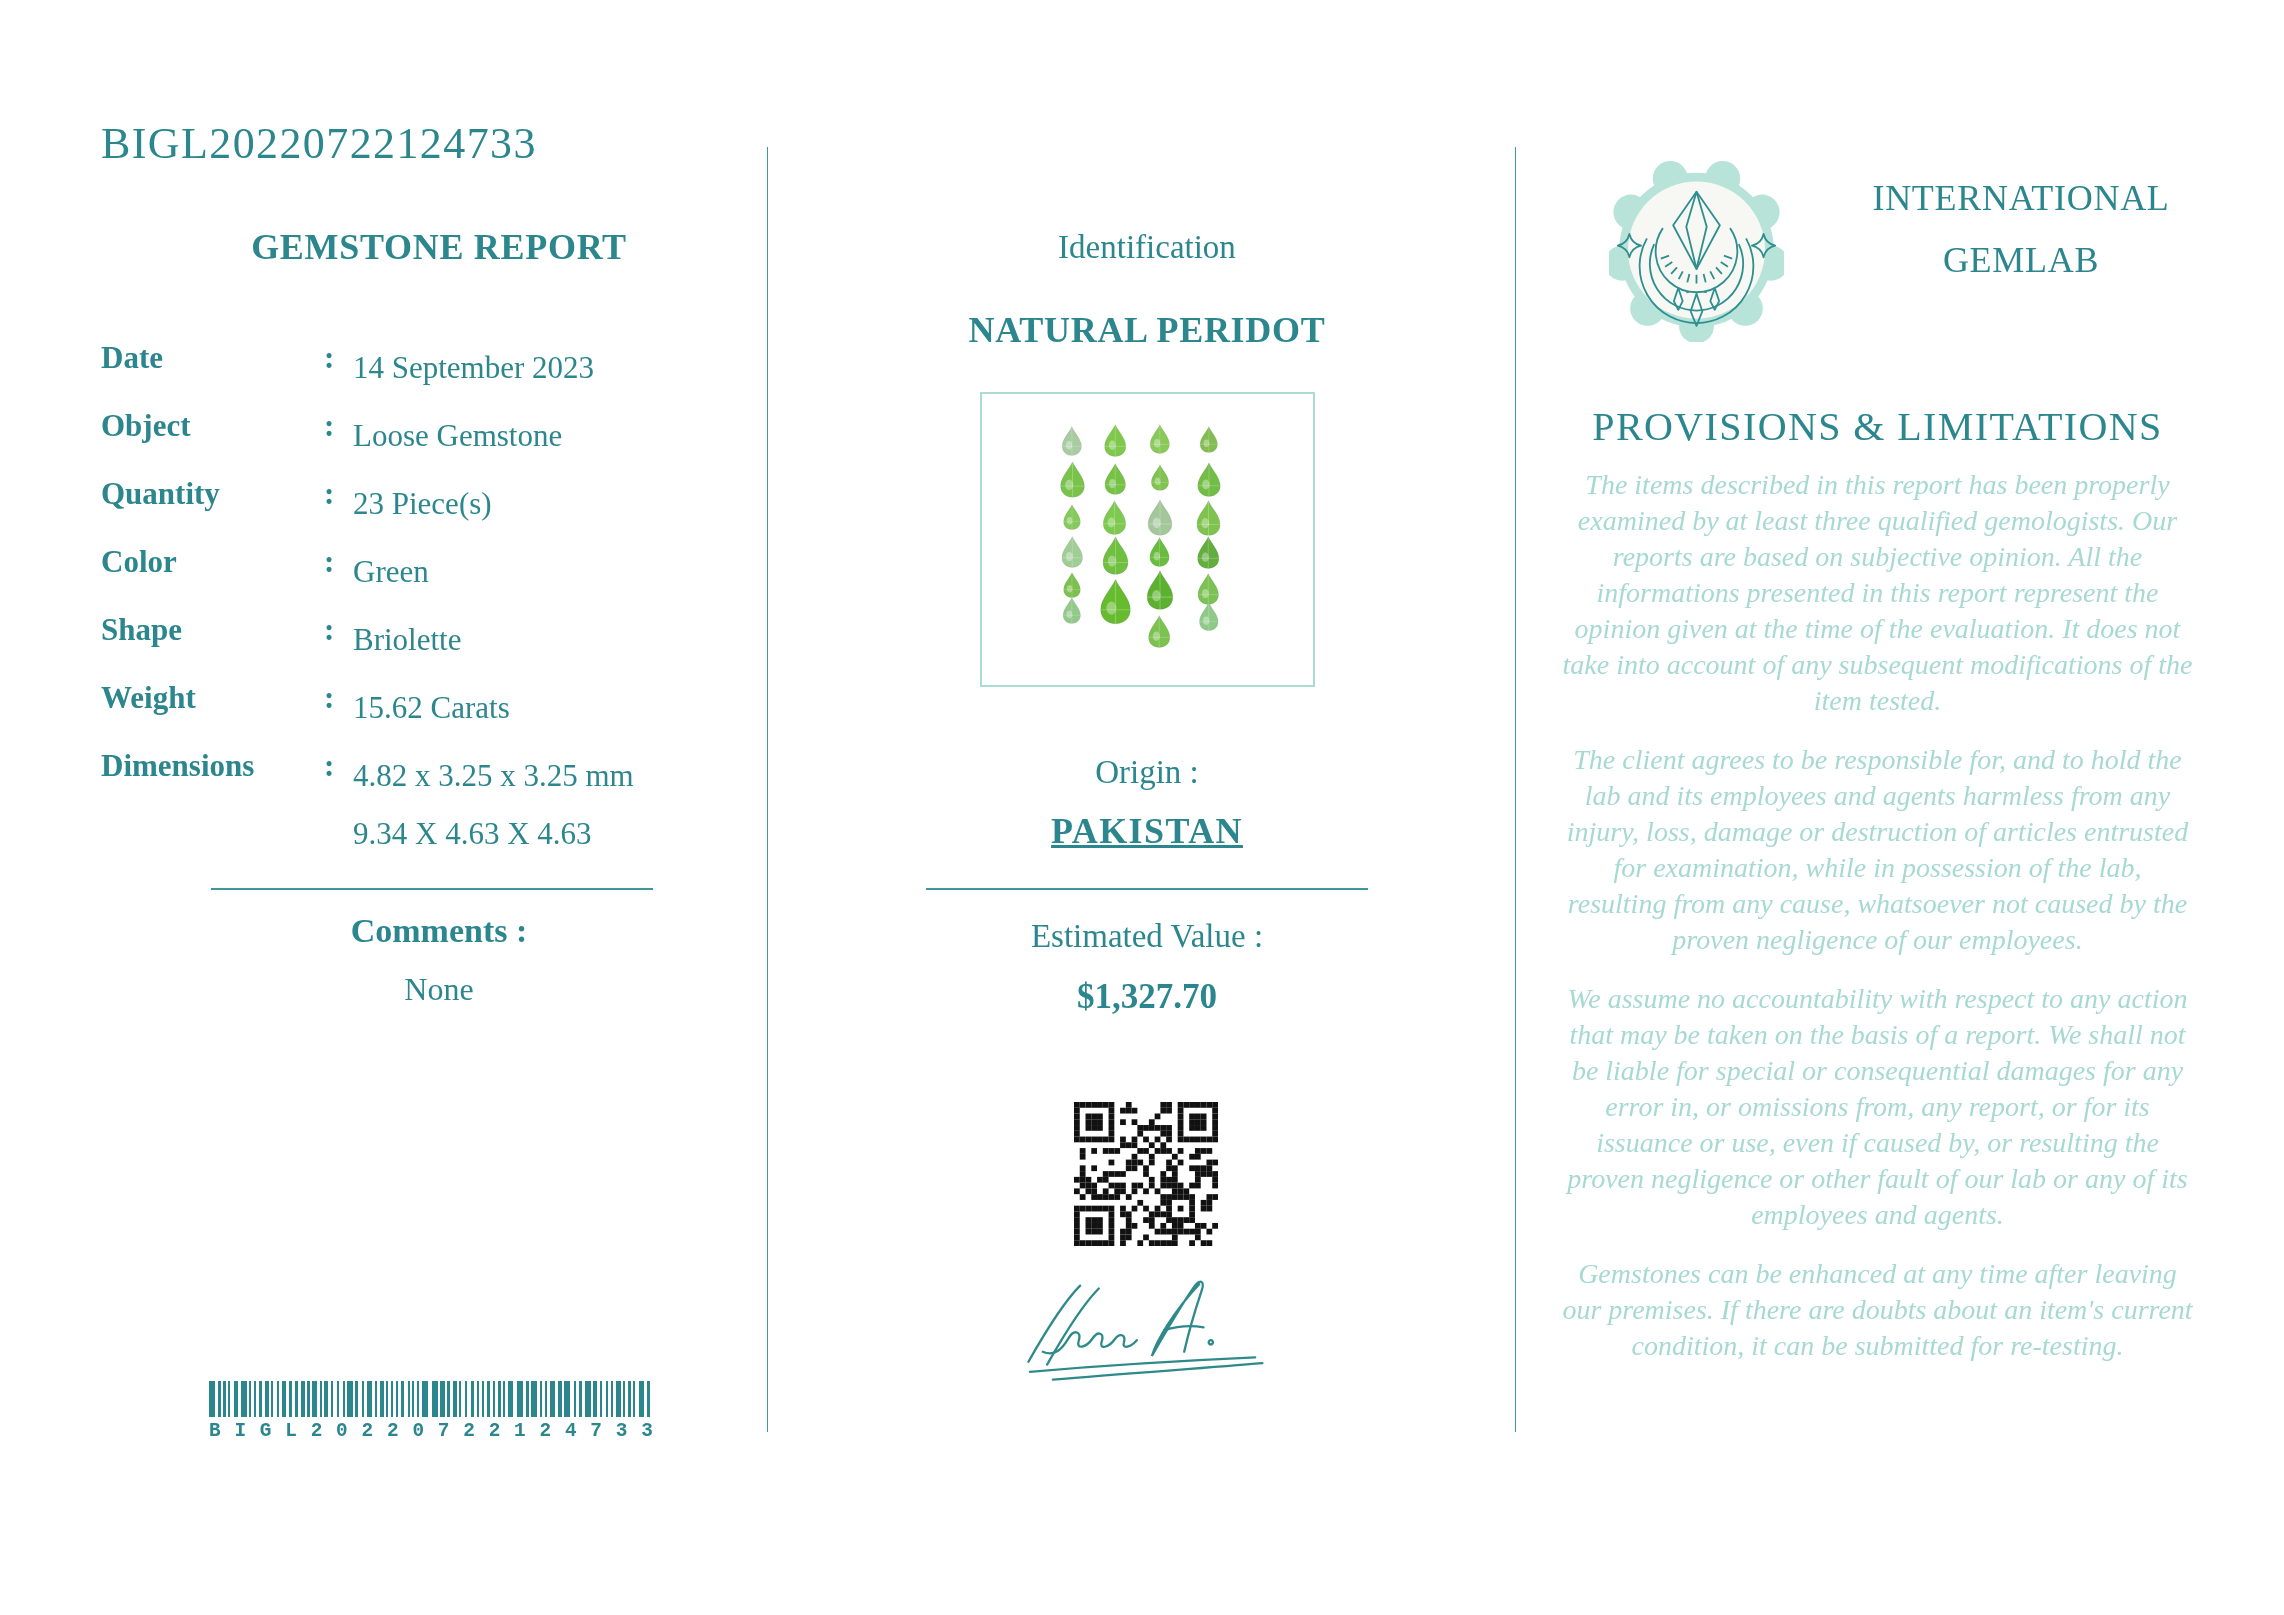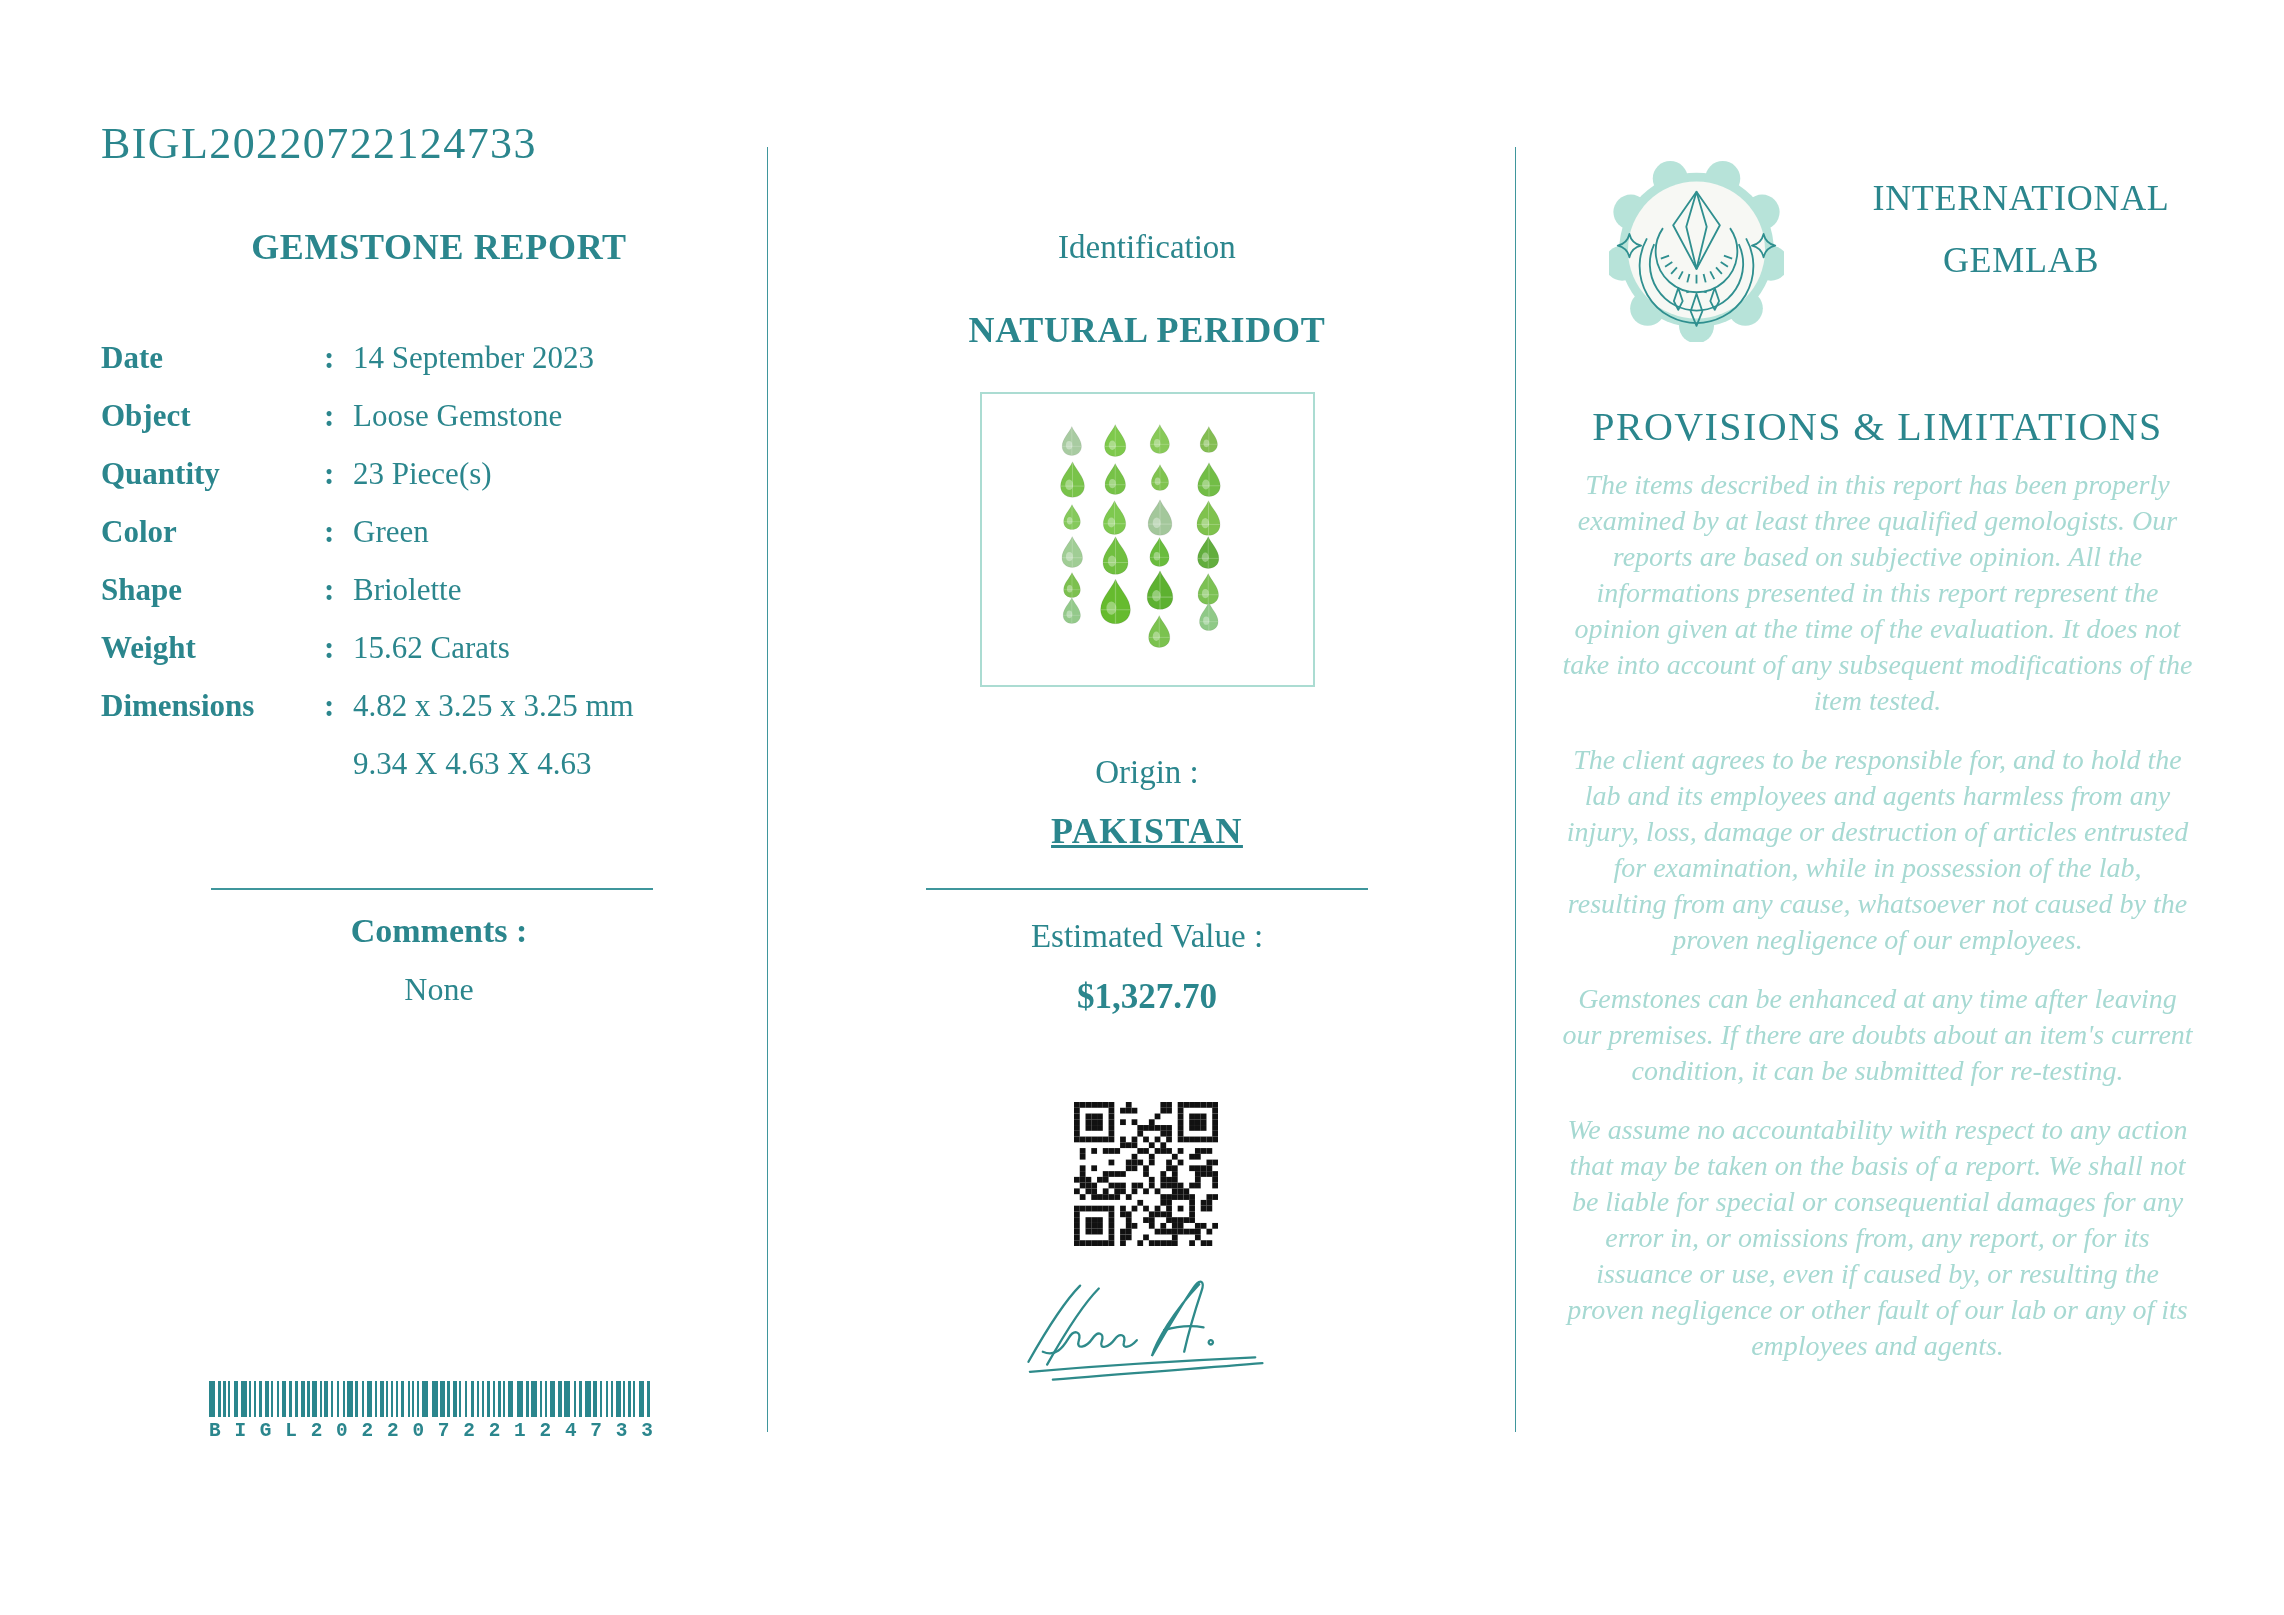--- a/index.html
+++ b/index.html
@@ -21,21 +21,21 @@
   .vdiv{top:147px;width:1.4px;height:1285px;background:var(--accent-line);}
   #divider-1{left:767px;}
   #divider-2{left:1515px;}
 
   
   #left-title{left:101px;top:226px;width:676px;font-size:36px;font-weight:bold;letter-spacing:0.7px;}
   #fields{left:101px;top:342px;width:676px;}
   .frow{display:flex;margin-bottom:27px;font-size:31px;line-height:31px;}
   .flabel{width:223px;font-weight:bold;}
   .fcolon{width:29px;font-weight:bold;}
-  .fvalue{flex:1;}
+  .fvalue{flex:1;margin-top:10px;}
   .fvalue2{padding-left:252px;}
   #comments-line{left:211px;top:888px;width:442px;height:2.2px;background:var(--accent-line);}
   #comments-label{left:101px;top:912px;width:676px;font-size:34px;font-weight:bold;}
   #comments-value{left:101px;top:971px;width:676px;font-size:32px;}
   #barcode{left:209px;top:1381px;width:444px;height:36px;font-size:0;white-space:nowrap;overflow:hidden;}
   .bc-bar{display:inline-block;height:36px;background:var(--accent);}
   .bc-gap{display:inline-block;height:36px;}
   #barcode-text{left:209px;top:1420px;width:444px;display:flex;justify-content:space-between;
     font-family:"Liberation Mono", monospace;font-size:19.4px;font-weight:bold;color:var(--accent);}
 
@@ -606,18 +606,18 @@
     </svg>
   </div>
   <div class="abs" id="lab-name">
       <div>INTERNATIONAL</div>
       <div>GEMLAB</div>
     </div>
   <div class="abs center" id="prov-title">PROVISIONS &amp; LIMITATIONS</div>
   <div class="abs" id="provisions">
       <p>The items described in this report has been properly examined by at least three qualified gemologists. Our reports are based on subjective opinion. All the informations presented in this report represent the opinion given at the time of the evaluation. It does not take into account of any subsequent modifications of the item tested.</p>
       <p>The client agrees to be responsible for, and to hold the lab and its employees and agents harmless from any injury, loss, damage or destruction of articles entrusted for examination, while in possession of the lab, resulting from any cause, whatsoever not caused by the proven negligence of our employees.</p>
+      <p>We assume no accountability with respect to any action that may be taken on the basis of a report. We shall not be liable for special or consequential damages for any error in, or omissions from, any report, or for its issuance or use, even if caused by, or resulting the proven negligence or other fault of our lab or any of its employees and agents.</p>
       <p>Gemstones can be enhanced at any time after leaving our premises. If there are doubts about an item's current condition, it can be submitted for re-testing.</p>
-      <p>We assume no accountability with respect to any action that may be taken on the basis of a report. We shall not be liable for special or consequential damages for any error in, or omissions from, any report, or for its issuance or use, even if caused by, or resulting the proven negligence or other fault of our lab or any of its employees and agents.</p>
     </div>
 
 </div>
 
 
 </body></html>

